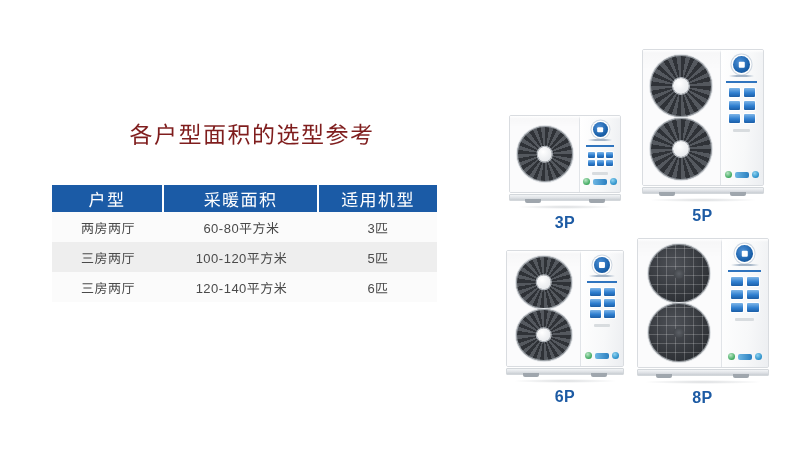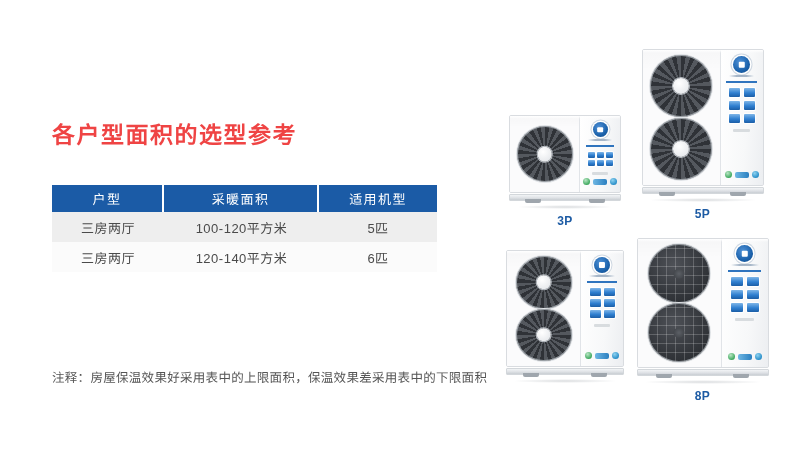--- a/index.html
+++ b/index.html
@@ -27,25 +27,26 @@
   }
 
   .title-block {
     position: absolute;
     left: 52px;
     top: 122px;
     width: 400px;
   }
   .title-cn {
     font-size: 23px;
-    font-weight: bold;
-    color: #ef4444;
+    font-weight: normal;
+    color: #7f1d1d;
     letter-spacing: 1.5px;
     line-height: 1.15;
     white-space: nowrap;
+    text-align: center;
   }
   .title-en {
     margin-top: 5px;
     font-size: 13.5px;
     color: #8a8a8a;
     letter-spacing: 0.6px;
     white-space: nowrap;
     font-weight: 400;
   }
 
@@ -55,21 +56,21 @@
     left: 52px;
     top: 185px;
     width: 385px;
     border-collapse: separate;
     border-spacing: 0;
     table-layout: fixed;
   }
   .spec-table thead th {
     background: #1b5ba6;
     color: #ffffff;
-    font-size: 13px;
+    font-size: 17px;
     font-weight: normal;
     letter-spacing: 1.4px;
     height: 27px;
     text-align: center;
     vertical-align: middle;
     border-right: 2px solid #ffffff;
     padding: 0;
   }
   .spec-table thead th:last-child {
     border-right: none;
@@ -114,21 +115,21 @@
   }
   .product {
     position: absolute;
   }
   .product-figure {
     position: relative;
     margin: 0 auto;
   }
   .product-label {
     text-align: center;
-    font-size: 12px;
+    font-size: 16px;
     font-weight: bold;
     color: #1d5ba4;
     letter-spacing: 0.5px;
     margin-top: 5px;
   }
 
   
   .unit {
     position: relative;
     background: linear-gradient(100deg, #ffffff 0%, #fdfdfd 40%, #f3f4f6 78%, #e6e8eb 100%);
@@ -342,34 +343,38 @@
         <col class="col-model">
     </colgroup>
     <thead>
       <tr>
         <th>户型</th>
         <th>采暖面积</th>
         <th>适用机型</th>
       </tr>
     </thead>
     <tbody>
+      <tr class="row-odd">
+        <td>两房两厅</td>
+        <td>60-80平方米</td>
+        <td>3匹</td>
+      </tr>
       <tr class="row-even">
         <td>三房两厅</td>
         <td>100-120平方米</td>
         <td>5匹</td>
       </tr>
       <tr class="row-odd">
         <td>三房两厅</td>
         <td>120-140平方米</td>
         <td>6匹</td>
       </tr>
     </tbody>
   </table>
 
-  <div class="table-note">注释：房屋保温效果好采用表中的上限面积，保温效果差采用表中的下限面积</div>
 </div>
 
 <div class="products">
 
   <div class="product" style="left:35px; top:115px; width:120px;">
     <div class="product-figure" style="width:112px;">
       <div class="unit" style="height:78px;">
         <div class="fan-bay">
           <div class="fan" style="width:56px;height:56px;">
             <div class="hub"></div>
@@ -477,20 +482,21 @@
           </div>
         </div>
         <div class="side-fin" style="top:18px;height:80px;"></div>
       </div>
       <div class="base">
         <span class="foot l"></span>
         <span class="foot r"></span>
       </div>
       <div class="shadow" style="width:104px;"></div>
     </div>
+    <div class="product-label">6P</div>
   </div>
 
   <div class="product" style="left:160px; top:238px; width:145px;">
     <div class="product-figure" style="width:132px;">
       <div class="unit" style="height:130px;">
         <div class="fan-bay">
           <div class="fan-mesh" style="width:62px;height:62px;">
             <div class="hub"></div>
           </div>
           <div class="fan-mesh" style="width:62px;height:62px;">

